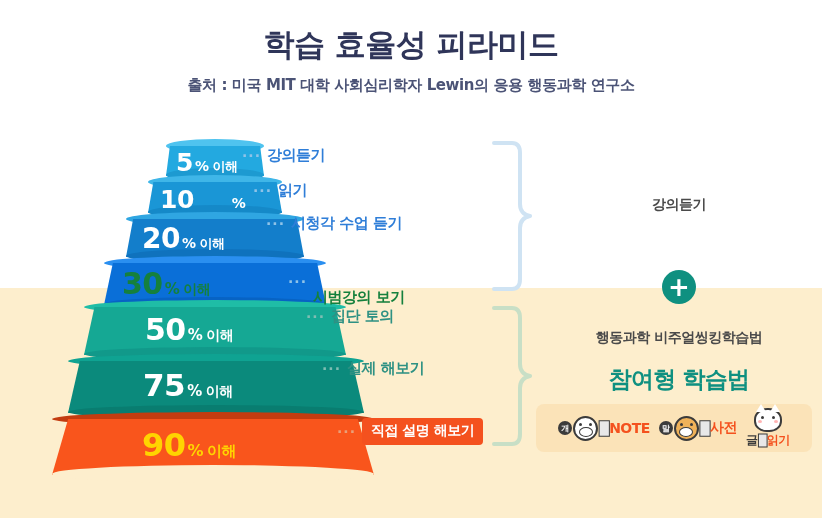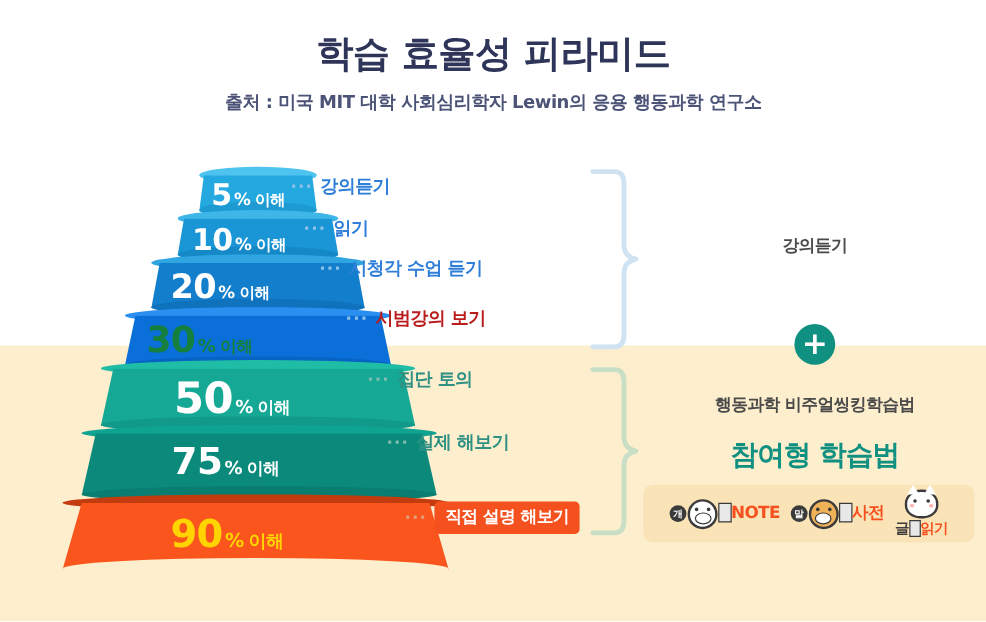--- a/index.html
+++ b/index.html
@@ -144,21 +144,21 @@
       <span class="num">5</span>
       <span class="pct">%</span>
       <span class="und">이해</span>
     </div>
 
     <div class="layer" style="left:148px;top:175px;width:134px;height:37px;">
       <div class="cap" style="background:#3fb6e8;"></div>
       <div class="body" style="height:31px;background:#1a96d6;clip-path:polygon(4% 0,96% 0,100% 100%,0% 100%);"></div>
       <div class="foot" style="background:#1589c8;"></div>
     </div>
-    <div class="lbl" style="left:160px;top:187px;color:#ffffff;">
+    <div class="lbl" style="left:160px;top:187px;color:#ffffff;gap:36px;">
       <span class="num">10</span>
       <span class="pct">%</span>
       <span class="und">이해</span>
     </div>
 
     <div class="layer" style="left:126px;top:212px;width:178px;height:44px;">
       <div class="cap" style="background:#2fa6e2;"></div>
       <div class="body" style="height:38px;background:#137ecb;clip-path:polygon(4% 0,96% 0,100% 100%,0% 100%);"></div>
       <div class="foot" style="background:#0f72bd;"></div>
     </div>
@@ -178,21 +178,21 @@
       <span class="pct" style="font-size:15px;">%</span>
       <span class="und" style="font-size:14px;">이해</span>
     </div>
 
     <div class="layer" style="left:84px;top:300px;width:262px;height:54px;">
       <div class="cap" style="background:#1fbda6;"></div>
       <div class="body" style="height:48px;background:#15a894;clip-path:polygon(4% 0,96% 0,100% 100%,0% 100%);"></div>
       <div class="foot" style="background:#11998a;"></div>
     </div>
     <div class="lbl" style="left:145px;top:315px;color:#ffffff;">
-      <span class="num" style="font-size:36px;">50</span>
+      <span class="num" style="font-size:30px;">50</span>
       <span class="pct" style="font-size:15px;">%</span>
       <span class="und" style="font-size:14px;">이해</span>
     </div>
 
     <div class="layer" style="left:68px;top:354px;width:296px;height:58px;">
       <div class="cap" style="background:#0fa392;"></div>
       <div class="body" style="height:52px;background:#0b8a7c;clip-path:polygon(4% 0,96% 0,100% 100%,0% 100%);"></div>
       <div class="foot" style="background:#097d70;"></div>
     </div>
     <div class="lbl" style="left:143px;top:370px;color:#ffffff;justify-content:center;">
@@ -220,21 +220,21 @@
   <div class="itemrow" style="left:253px;top:181px;">
     <span class="dots" style="color:#8fc3e8;">···</span>
     <span class="itemtext" style="color:#2f7ed8;">읽기</span>
   </div>
   <div class="itemrow" style="left:266px;top:214px;">
     <span class="dots" style="color:#8fc3e8;">···</span>
     <span class="itemtext" style="color:#2f7ed8;">시청각 수업 듣기</span>
   </div>
   <div class="itemrow" style="left:288px;top:256px;">
     <span class="dots" style="color:#8fc3e8;">···</span>
-    <span class="itemtext" style="color:#b91c1c;">시범강의 보기</span>
+    <span class="itemtext" style="color:#15803d;margin-top:32px;">시범강의 보기</span>
   </div>
   <div class="itemrow" style="left:306px;top:307px;">
     <span class="dots" style="color:#7fbdb2;">···</span>
     <span class="itemtext" style="color:#2e9183;">집단 토의</span>
   </div>
   <div class="itemrow" style="left:322px;top:359px;">
     <span class="dots" style="color:#7fbdb2;">···</span>
     <span class="itemtext" style="color:#2e9183;">실제 해보기</span>
   </div>
   <div class="itemrow" style="left:337px;top:418px;">

